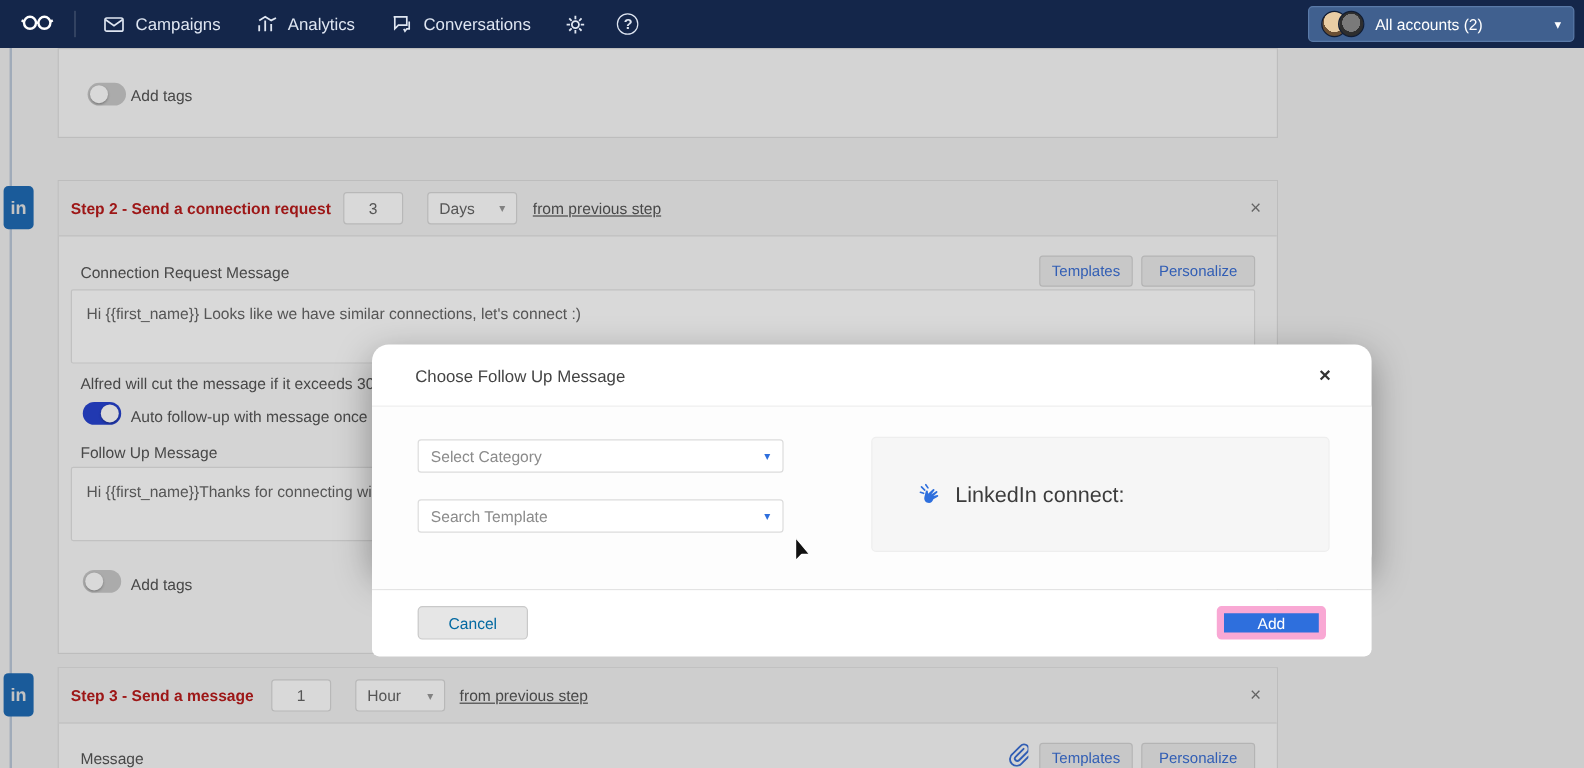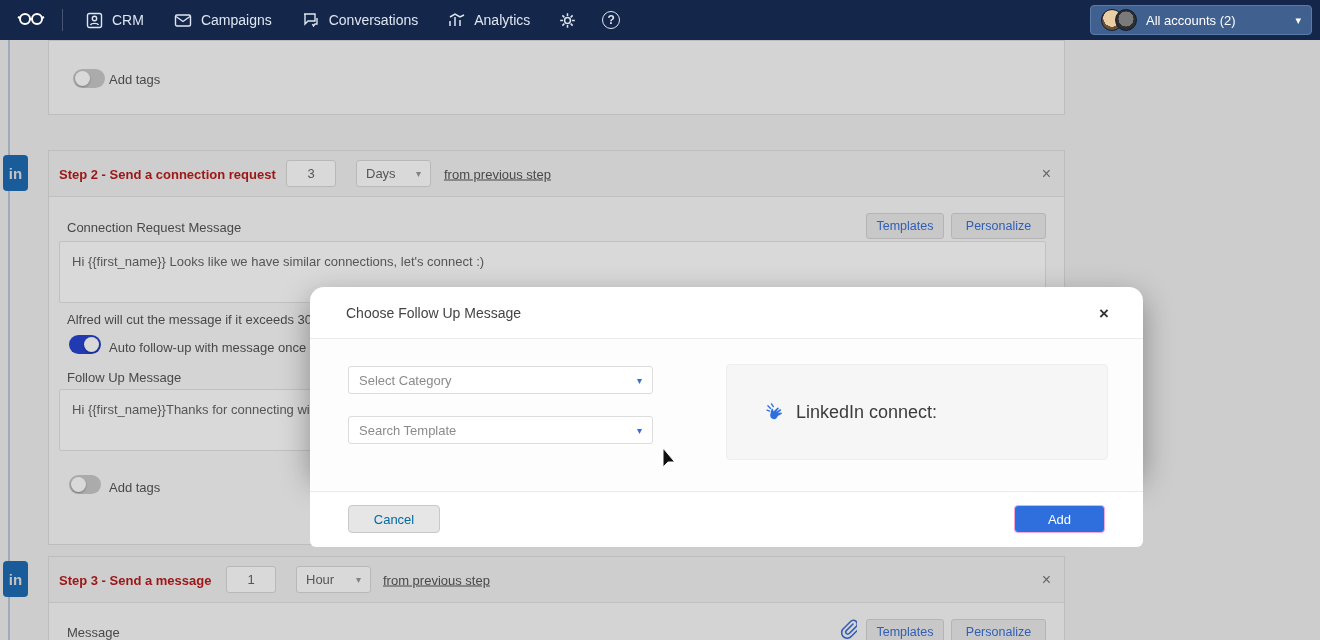--- a/index.html
+++ b/index.html
@@ -76,80 +76,70 @@
   .preview-panel { position:absolute; left:416px; top:25px; width:382px; height:96px;
                    background:#f6f6f6; border:1px solid #eeeeee; border-radius:4px;
                    display:flex; align-items:center; padding-left:38px; gap:9px; }
   .preview-label { font-size:18px; color:#3c3c3c; }
   .modal-footer { position:relative; height:56px; border-top:1px solid #ebebeb; background:#fff;
                   border-radius:0 0 6px 6px; }
   .btn-cancel { position:absolute; left:38px; top:13px; width:92px; height:28px; background:#e6e6e6;
                 border:1px solid #c9c9c9; border-radius:4px; font-size:13px; color:#0369a1;
                 display:flex; align-items:center; justify-content:center; cursor:pointer; }
   .btn-add { position:absolute; right:38px; top:13px; width:91px; height:28px; background:#2e6fdd;
-             border:1px solid #f9a8d4; border-radius:4px; font-size:13px; color:#fff;
+             border:6px solid #f9a8d4; border-radius:4px; font-size:13px; color:#fff;
              display:flex; align-items:center; justify-content:center; cursor:pointer; }
   .cursor { position:absolute; left:660px; top:448px; z-index:25; pointer-events:none; }
 </style>
 </head>
 <body>
 
 <div class="screen">
 
   <header class="nav">
     <div class="nav-logo">
       <svg width="30" height="20" viewBox="0 0 30 20">
         <g fill="none" stroke="#ffffff" stroke-width="2">
           <circle cx="9" cy="9" r="5"></circle>
             <circle cx="21" cy="9" r="5"></circle>
           <path d="M14 9h2M2 7l2 1M26 8l2-1"></path>
         </g>
       </svg>
     </div>
     <div class="nav-sep"></div>
 
-    <div class="nav-item">
-      <svg width="17" height="17" viewBox="0 0 17 17">
-        <g fill="none" stroke="#dfe6f2" stroke-width="1.4">
-          <rect x="1.5" y="1.5" width="14" height="14" rx="2"></rect>
-          <circle cx="8.5" cy="6.5" r="2.2"></circle>
-            <path d="M4.5 13c.8-2.2 7.2-2.2 8 0"></path>
-        </g>
-      </svg>
-      <span>CRM</span>
-    </div>
 
     <div class="nav-item">
       <svg width="18" height="15" viewBox="0 0 18 15">
         <g fill="none" stroke="#dfe6f2" stroke-width="1.4">
           <rect x="1.5" y="2" width="15" height="11" rx="1.5"></rect>
           <path d="M2 3.5l7 5 7-5"></path>
         </g>
       </svg>
       <span>Campaigns</span>
     </div>
 
     <div class="nav-item">
+      <svg width="17" height="16" viewBox="0 0 17 16">
+        <g fill="none" stroke="#dfe6f2" stroke-width="1.5">
+          <path d="M2 14V9M7 14V5M12 14V8"></path>
+            <path d="M2 5l5-3 5 3 4-2"></path>
+        </g>
+      </svg>
+      <span>Analytics</span>
+    </div>
+
+    <div class="nav-item">
       <svg width="18" height="16" viewBox="0 0 18 16">
         <g fill="none" stroke="#dfe6f2" stroke-width="1.4">
           <path d="M2 2h11v7H6l-3 3V2z"></path>
             <path d="M15 6v6h-2l-1.5 2-1-2"></path>
         </g>
       </svg>
       <span>Conversations</span>
-    </div>
-
-    <div class="nav-item">
-      <svg width="17" height="16" viewBox="0 0 17 16">
-        <g fill="none" stroke="#dfe6f2" stroke-width="1.5">
-          <path d="M2 14V9M7 14V5M12 14V8"></path>
-            <path d="M2 5l5-3 5 3 4-2"></path>
-        </g>
-      </svg>
-      <span>Analytics</span>
     </div>
 
     <div class="nav-iconbtn">
       <svg width="19" height="19" viewBox="0 0 20 20">
         <g fill="none" stroke="#dfe6f2" stroke-width="1.6">
           <circle cx="10" cy="10" r="3.1"></circle>
           <path d="M10 2.3v3M10 14.7v3M2.3 10h3M14.7 10h3M4.6 4.6l2.1 2.1M13.3 13.3l2.1 2.1M15.4 4.6l-2.1 2.1M6.7 13.3l-2.1 2.1"></path>
         </g>
       </svg>
     </div>

